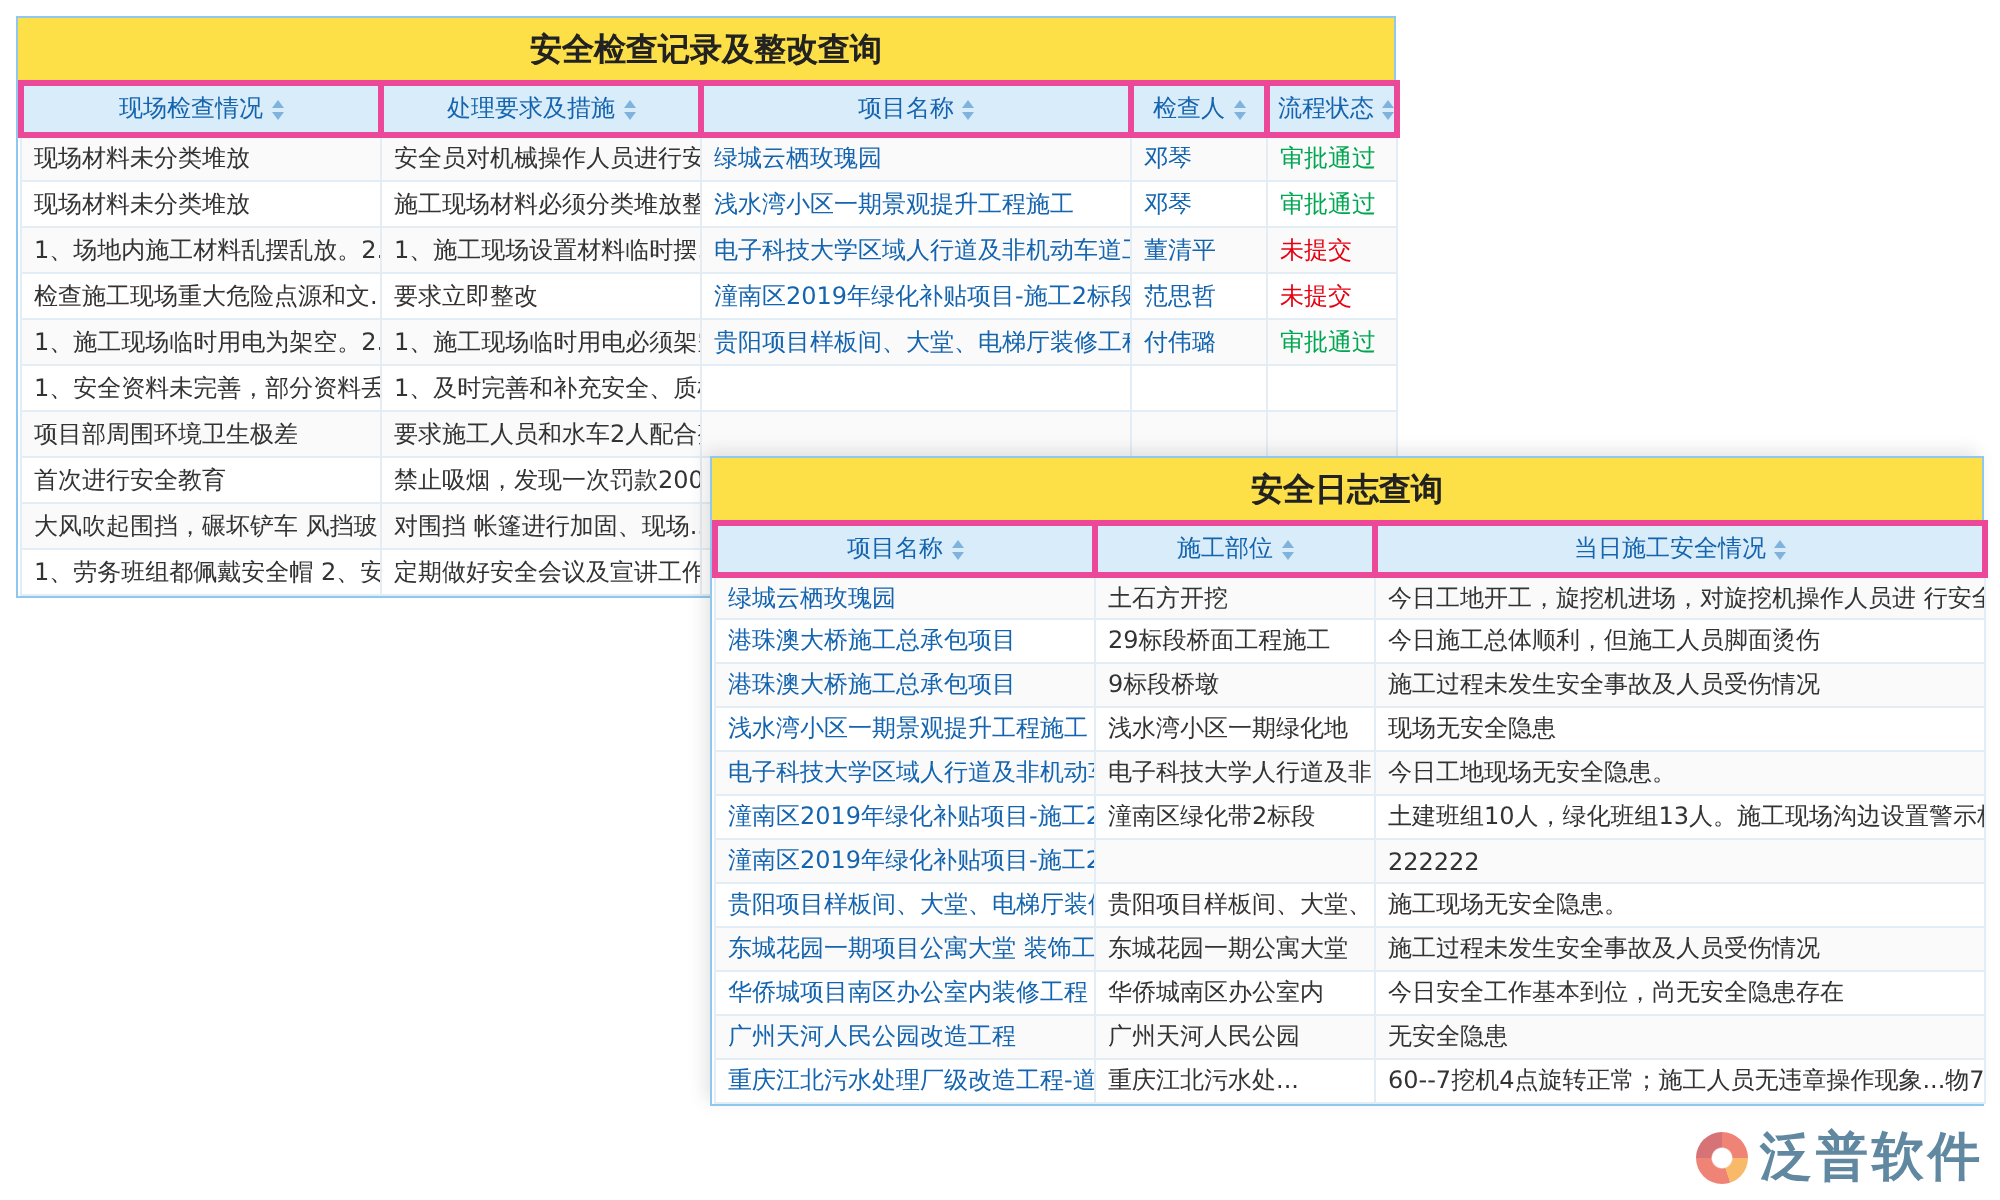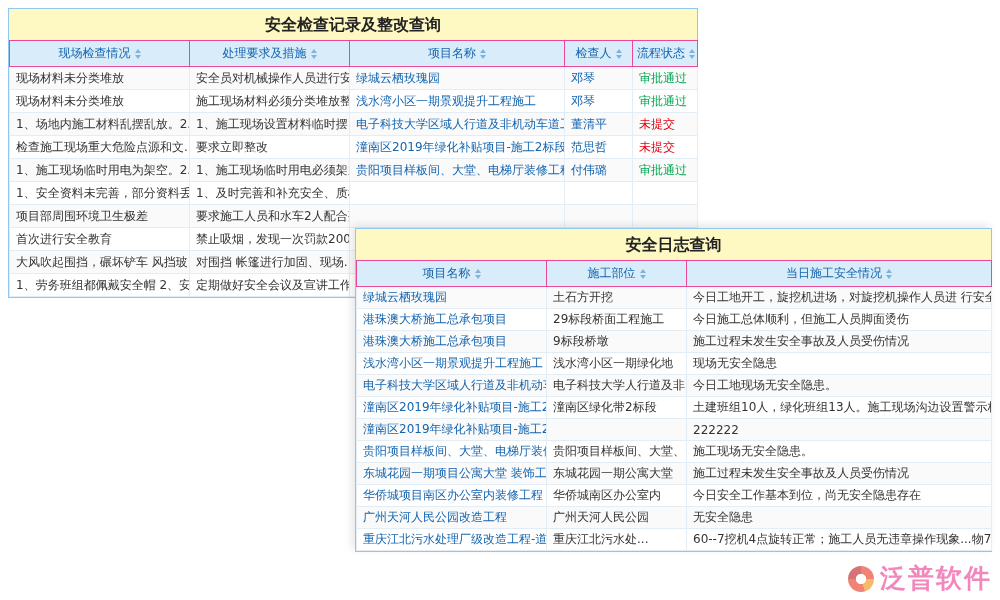--- a/index.html
+++ b/index.html
@@ -15,29 +15,29 @@
     background: #ffffff;
     border: 1px solid var(--border, #8fc7ee);
   }
   #panel1 { left: 8px; top: 8px; width: 690px; z-index: 1; }
   #panel2 { left: 355px; top: 228px; width: 637px; z-index: 5; box-shadow: -3px -3px 8px rgba(0,0,0,0.10); }
   .panel-title {
     height: 31px; line-height: 31px;
     text-align: center;
     font-size: 16px; font-weight: bold;
     color: var(--title_text, #222);
-    background: #fef9c3;
+    background: #fde047;
   }
   table { width: 100%; border-collapse: collapse; table-layout: fixed; font-size: 12px; }
   th {
     background: var(--header_bg, #d9ecf9);
     color: var(--header_text, #1464af);
     font-weight: normal;
     height: 26px;
-    border: 1px solid #ec4899;
+    border: 3px solid #ec4899;
     text-align: center;
     white-space: nowrap; overflow: hidden;
     padding: 0 4px;
     cursor: pointer;
   }
   td {
     height: 23px;
     border: 1px solid #e3edf5;
     padding: 0 6px;
     white-space: nowrap; overflow: hidden;
@@ -64,21 +64,21 @@
   .wm-logo {
     width: 26px; height: 26px;
     border-radius: 50%;
     margin-right: 6px;
     background:
       radial-gradient(circle at 50% 50%, #ffffff 0 26%, rgba(255,255,255,0) 30%),
       conic-gradient(#e8432e 0 25%, #f7941d 25% 45%, #e8432e 45% 75%, #c2272d 75% 100%);
   }
   .wm-text {
     font-size: 26px; font-weight: bold;
-    color: #ec4899;
+    color: #0c4a6e;
     letter-spacing: 2px;
   }
 </style>
 </head>
 <body>
 
 <div class="panel" id="panel1">
   <div class="panel-title">安全检查记录及整改查询</div>
   <table>
     <thead>

